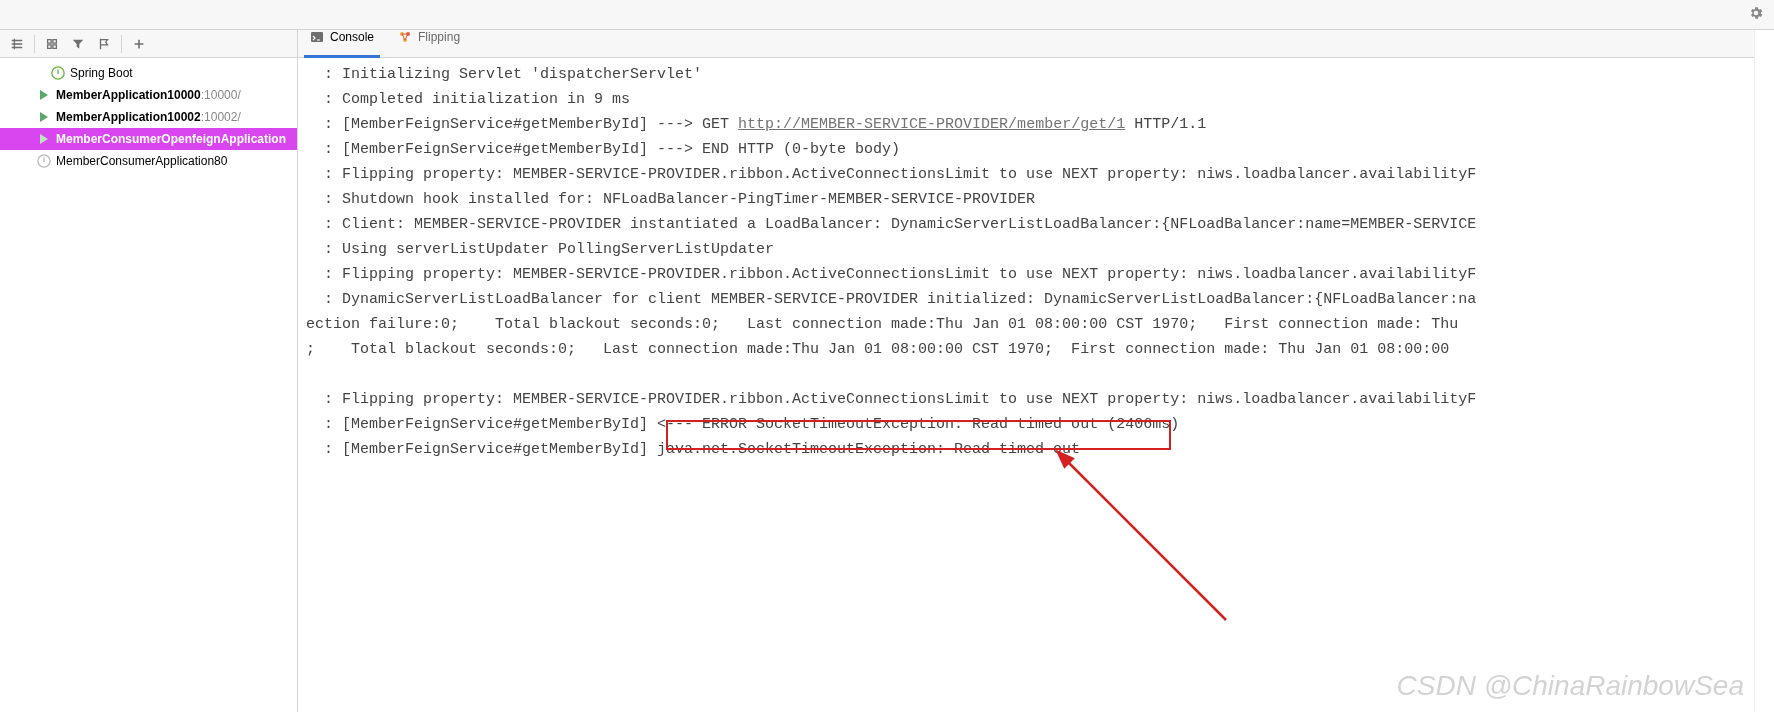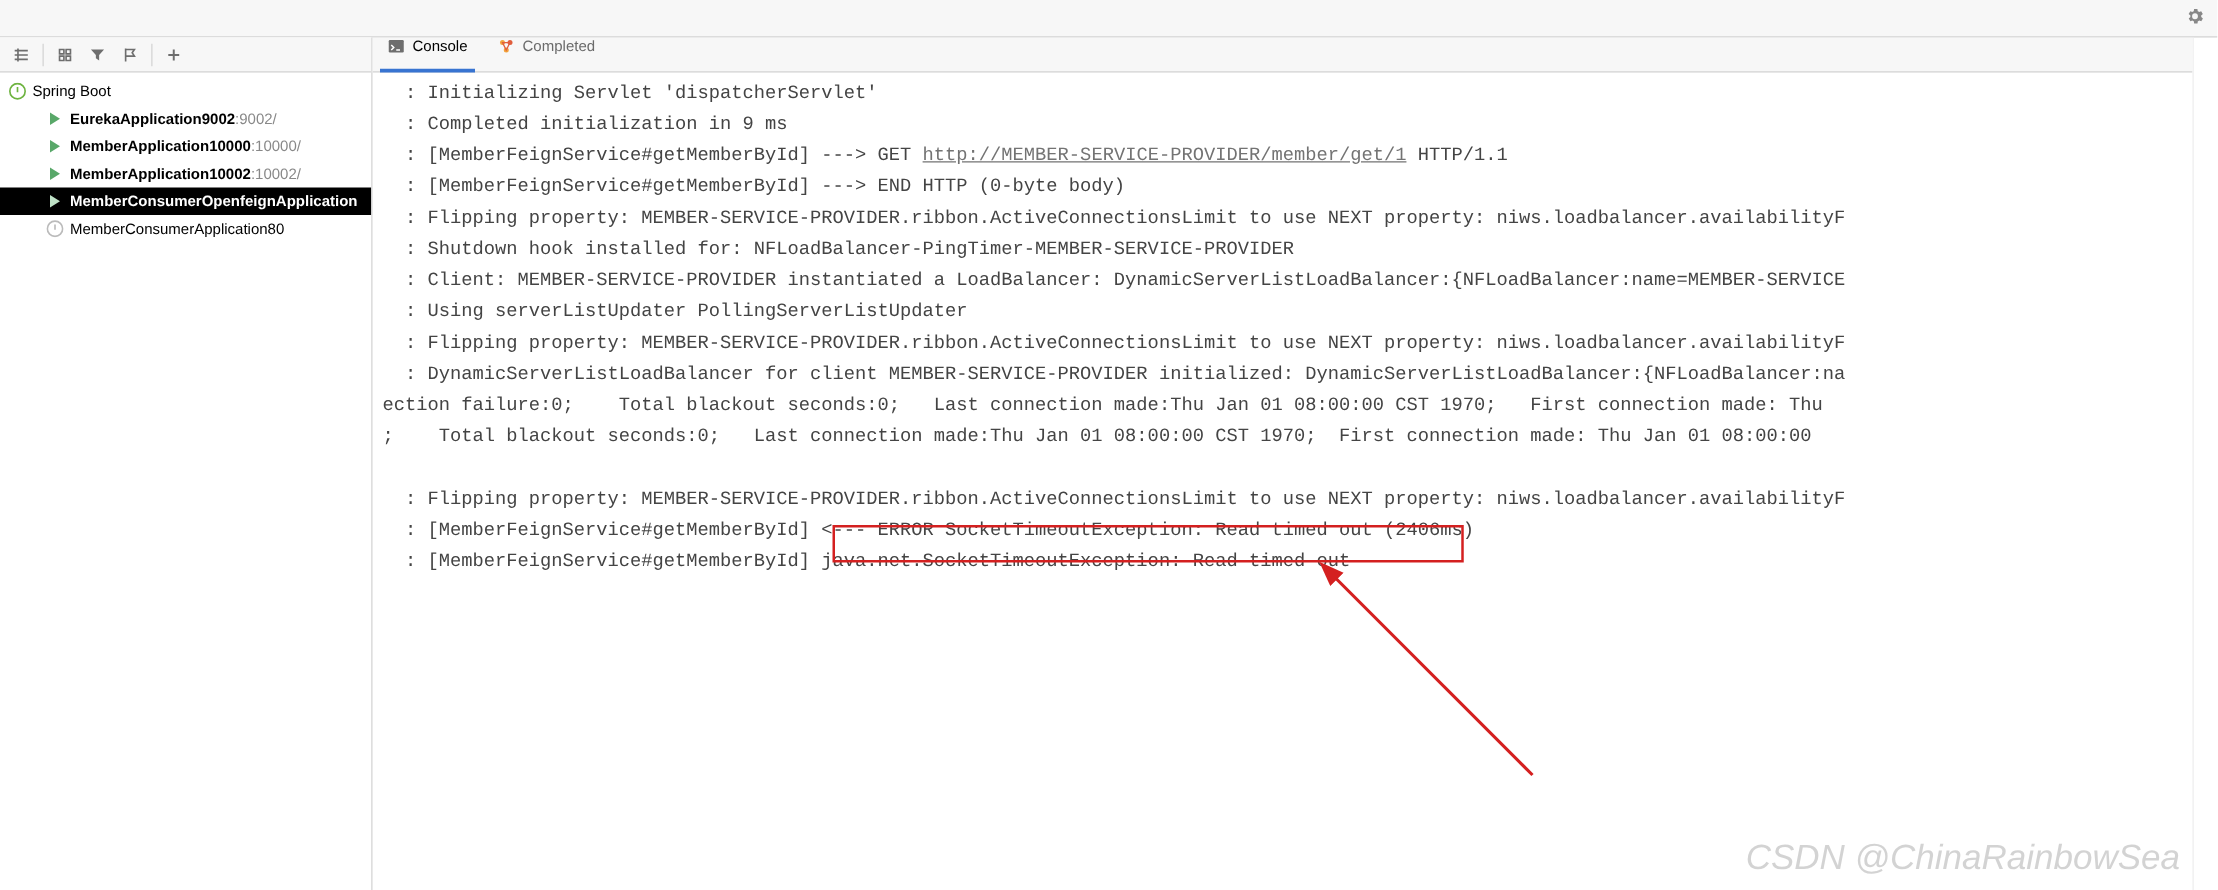--- a/index.html
+++ b/index.html
@@ -83,25 +83,25 @@
     border-top: 5px solid transparent;
     border-bottom: 5px solid transparent;
   }
   .tri-grey {
     width: 0; height: 0;
     border-left: 8px solid #bdbdbd;
     border-top: 5px solid transparent;
     border-bottom: 5px solid transparent;
   }
   .selected-row {
-    background: #000000;
+    background: #d946ef;
     color: #fff;
   }
   .port { color: #888; }
-  .lvl0 { padding-left: 6px; }
+  .lvl0 { padding-left: 6px; margin-left: 44px; }
   .lvl1 { padding-left: 20px; }
   .lvl2 { padding-left: 36px; }
   .bold { font-weight: 600; }
 
   .content {
     flex: 1;
     display: flex;
     flex-direction: column;
     overflow: hidden;
     position: relative;
@@ -242,27 +242,20 @@
             </svg>
         </span>
         <span>Spring Boot</span>
       </div>
 
 
       <div class="tree-row lvl2">
         <span class="tree-icon">
             <span class="tri-green"></span>
           </span>
-        <span class="bold">EurekaApplication9002</span>
-        <span class="port">:9002/</span>
-      </div>
-      <div class="tree-row lvl2">
-        <span class="tree-icon">
-            <span class="tri-green"></span>
-          </span>
         <span class="bold">MemberApplication10000</span>
         <span class="port">:10000/</span>
       </div>
       <div class="tree-row lvl2">
         <span class="tree-icon">
             <span class="tri-green"></span>
           </span>
         <span class="bold">MemberApplication10002</span>
         <span class="port">:10002/</span>
       </div>
@@ -298,21 +291,21 @@
       </div>
       <div class="tab">
         <span class="tab-icon">
           <svg viewBox="0 0 14 14">
               <circle cx="4" cy="4" r="2" fill="#f2a33c"></circle>
               <circle cx="10" cy="4" r="2" fill="#e05e3d"></circle>
               <circle cx="7" cy="10" r="2" fill="#f2a33c"></circle>
               <path d="M4 4L10 4 7 10z" fill="none" stroke="#e05e3d" stroke-width="1"></path>
             </svg>
         </span>
-        <span>Completed</span>
+        <span>Flipping</span>
       </div>
     </div>
 
     <div class="console" id="console-area"><span class="console-line">  : Initializing Servlet 'dispatcherServlet'
   : Completed initialization in 9 ms
   : [MemberFeignService#getMemberById] ---&gt; GET </span><a class="url-link">http://MEMBER-SERVICE-PROVIDER/member/get/1</a><span> HTTP/1.1
 </span><span class="console-line">  : [MemberFeignService#getMemberById] ---&gt; END HTTP (0-byte body)
   : Flipping property: MEMBER-SERVICE-PROVIDER.ribbon.ActiveConnectionsLimit to use NEXT property: niws.loadbalancer.availabilityF
   : Shutdown hook installed for: NFLoadBalancer-PingTimer-MEMBER-SERVICE-PROVIDER
   : Client: MEMBER-SERVICE-PROVIDER instantiated a LoadBalancer: DynamicServerListLoadBalancer:{NFLoadBalancer:name=MEMBER-SERVICE

